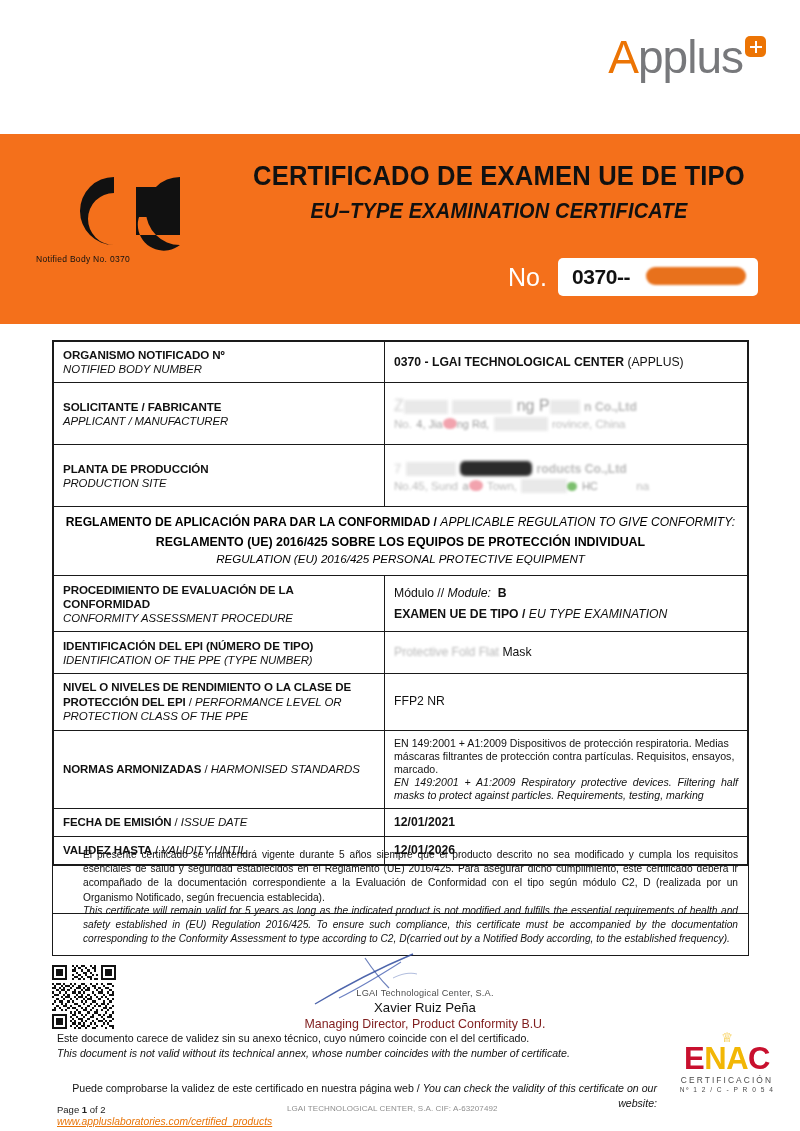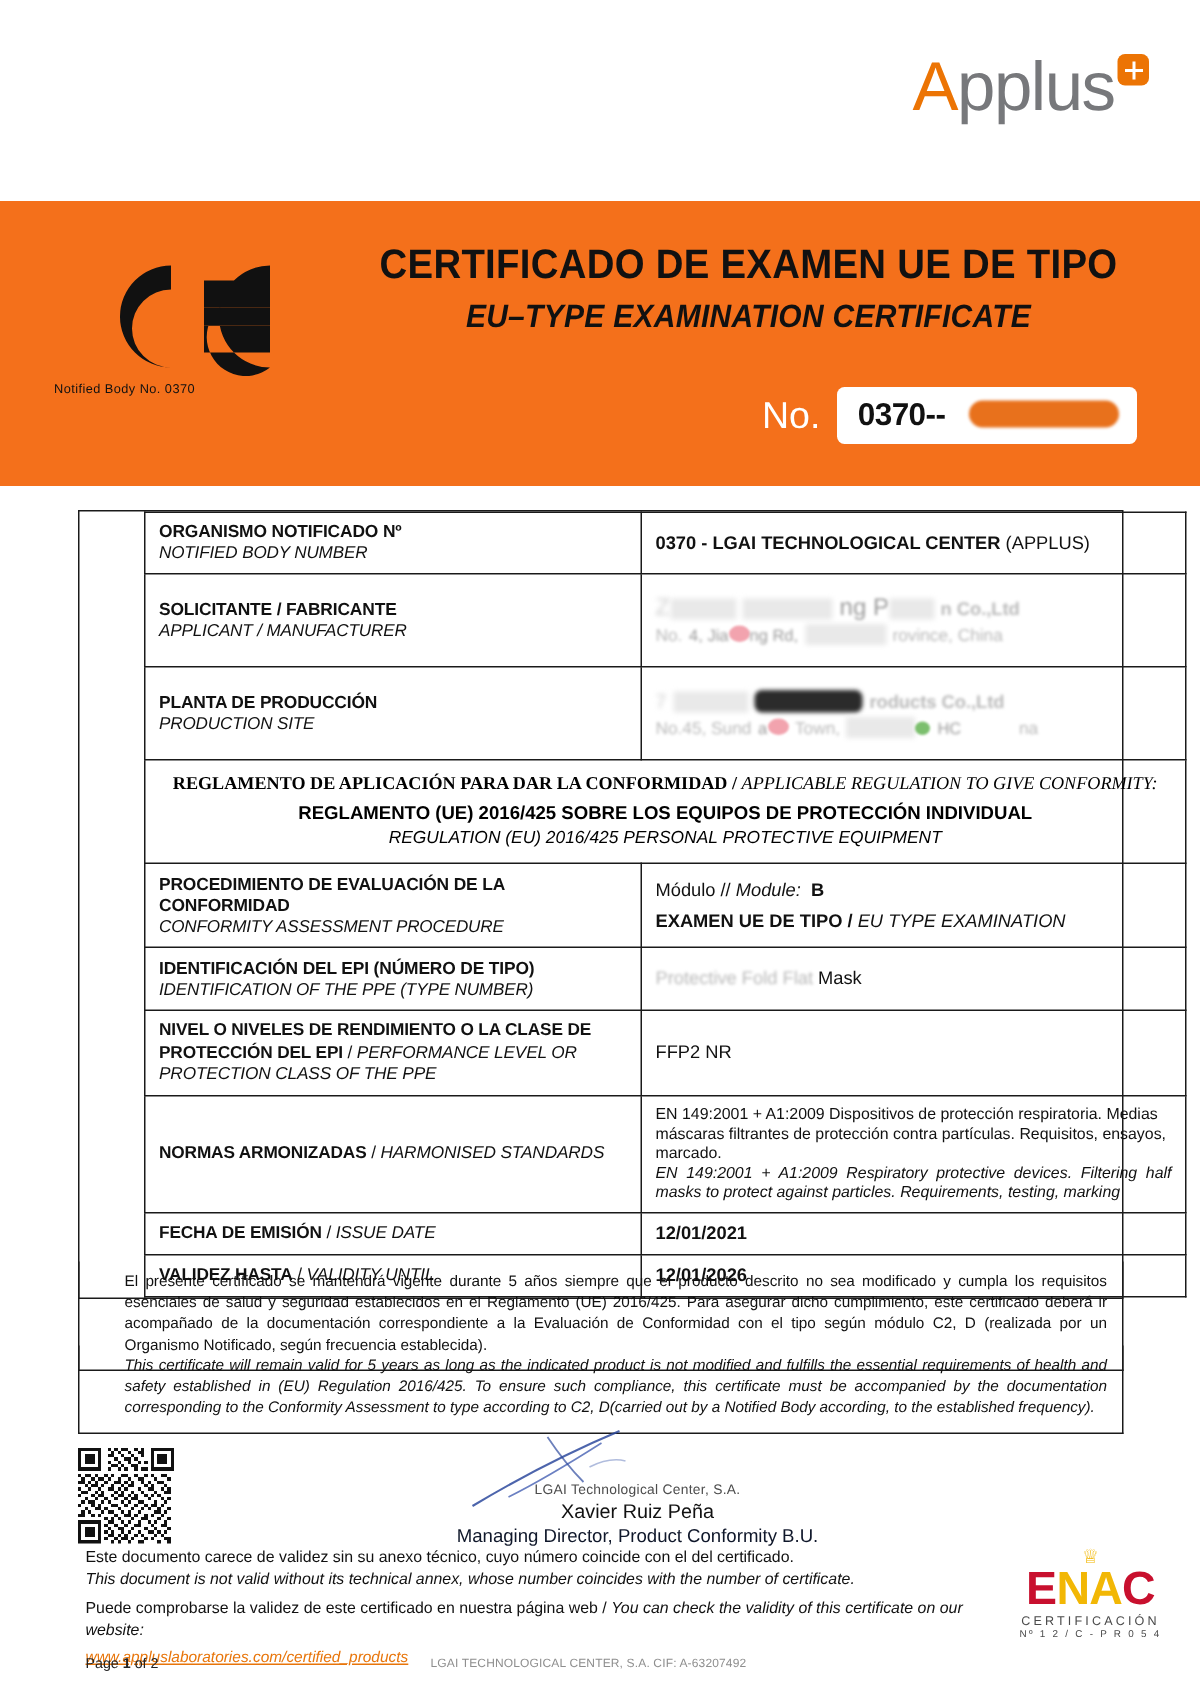--- a/index.html
+++ b/index.html
@@ -74,36 +74,36 @@
     position: absolute; left: 88px; top: 9px; width: 100px; height: 18px;
     background: #e8711c; border-radius: 9px; z-index: 3;
     filter: blur(1px);
   }
 
   
   .tbl {
     position: absolute; left: 52px; top: 340px; width: 697px;
     border: 1.6px solid #1a1a1a; border-collapse: collapse;
   }
-  .tbl table { width: 100%; border-collapse: collapse; table-layout: fixed; margin-left: 43px; }
+  .tbl table { width: 100%; border-collapse: collapse; table-layout: fixed; }
   .tbl td {
     border: 1.2px solid #1a1a1a; padding: 6px 9px; vertical-align: middle;
   }
   .col-l { width: 331px; }
   .lbl-es { font-size: 11.6px; font-weight: 700; color: #111; line-height: 14px; letter-spacing: -.1px; }
   .lbl-en { font-size: 11.4px; font-style: italic; color: #111; line-height: 14px; letter-spacing: -.1px; }
   .lbl-mix { font-size: 11.5px; color: #111; line-height: 14.5px; letter-spacing: -.1px; }
   .lbl-mix b { font-weight: 700; }
   .lbl-mix i { font-style: italic; }
   .val { font-size: 12.2px; color: #111; line-height: 15px; }
   .val b { font-weight: 700; }
   .val-small { font-size: 10.6px; line-height: 13px; color: #111; }
 
   .reg-row td { padding: 7px 9px 8px; text-align: center; }
-  .reg1 { font-size: 12.1px; line-height: 17px; font-family: Liberation Serif, serif; }
+  .reg1 { font-size: 12.1px; line-height: 17px; }
   .reg1 b { font-weight: 700; }
   .reg1 i { font-style: italic; }
   .reg2 { font-size: 12.4px; font-weight: 700; line-height: 18px; margin-top: 2px; }
   .reg3 { font-size: 11.6px; font-style: italic; line-height: 16px; }
 
   
   .redacted-line { position: relative; height: 17px; line-height: 17px; white-space: nowrap; }
   .rd-blur { color: #cfcfcf; filter: blur(1.6px); }
   .rd-blur2 { color: #9a9a9a; filter: blur(1.1px); }
   .rd-dark {
@@ -133,27 +133,27 @@
   .disc p.it { font-style: italic; }
 
   
   .qr { position: absolute; left: 52px; top: 965px; width: 64px; height: 64px; }
 
   
   .sigblock { position: absolute; left: 235px; top: 960px; width: 380px; text-align: center; }
   .sig-svg { position: absolute; left: 70px; top: -8px; }
   .sig-company { font-size: 9.2px; color: #4d4d4d; letter-spacing: .2px; position: relative; top: 28px; }
   .sig-name { font-size: 13.2px; color: #111; position: relative; top: 30px; }
-  .sig-role { font-size: 12.4px; color: #0f172a; position: relative; top: 32px; }
+  .sig-role { font-size: 12.4px; color: #7f1d1d; position: relative; top: 32px; }
 
   
   .notes { position: absolute; left: 57px; top: 1031px; width: 600px; }
   .notes .l1 { font-size: 10.6px; color: #111; line-height: 15px; }
   .notes .l2 { font-size: 10.6px; color: #111; font-style: italic; line-height: 15px; }
-  .notes .l3 { font-size: 10.6px; color: #111; line-height: 15px; margin-top: 4px; }
+  .notes .l3 { font-size: 10.6px; color: #111; line-height: 15px; margin-top: 20px; text-align: right; }
   .notes .l3 i { font-style: italic; }
   .notes .l4 {
     font-size: 10.3px; color: #e8750a; font-style: italic; line-height: 15px;
     text-decoration: underline;
   }
 
   
   .enac { position: absolute; left: 672px; top: 1032px; width: 110px; text-align: center; }
   .enac .crown { font-size: 13px; color: #f2b705; line-height: 11px; }
   .enac .word { font-size: 31px; font-weight: 700; line-height: 31px; letter-spacing: -.5px; }

